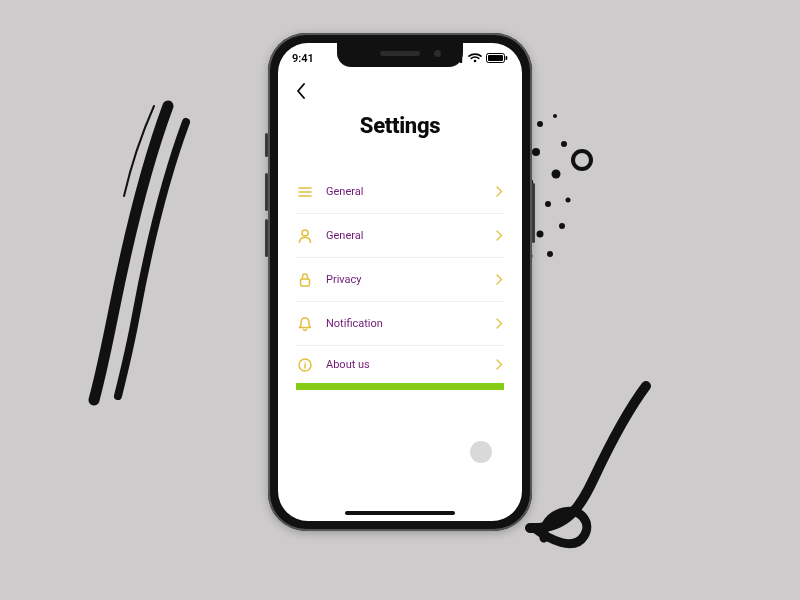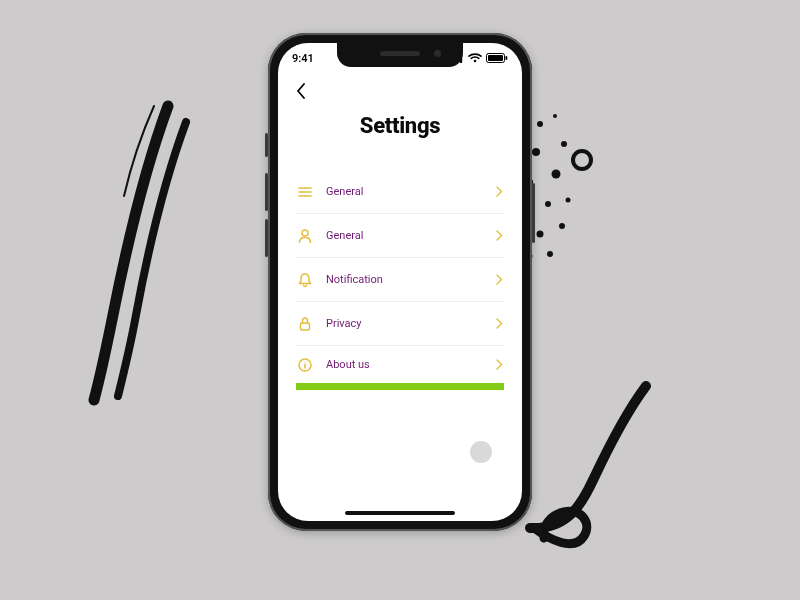--- a/index.html
+++ b/index.html
@@ -277,43 +277,43 @@
             <svg width="7" height="11" viewBox="0 0 7 11">
                 <polyline points="1,1 5.5,5.5 1,10" fill="none" stroke="currentColor" stroke-width="1.4" stroke-linecap="round" stroke-linejoin="round"></polyline>
               </svg>
           </span>
         </div>
 
         <div class="item">
           <span class="icon">
             <svg width="16" height="16" viewBox="0 0 16 16">
                 <g fill="none" stroke="currentColor" stroke-width="1.5" stroke-linecap="round" stroke-linejoin="round">
+                  <rect x="3.5" y="7" width="9" height="7" rx="1.5"></rect>
+                  <path d="M5.5 7 L 5.5 5 C 5.5 3.3, 6.6 2, 8 2 C 9.4 2, 10.5 3.3, 10.5 5 L 10.5 7"></path>
+                </g>
+              </svg>
+          </span>
+          <span class="label">Privacy</span>
+          <span class="chev">
+            <svg width="7" height="11" viewBox="0 0 7 11">
+                <polyline points="1,1 5.5,5.5 1,10" fill="none" stroke="currentColor" stroke-width="1.4" stroke-linecap="round" stroke-linejoin="round"></polyline>
+              </svg>
+          </span>
+        </div>
+
+        <div class="item">
+          <span class="icon">
+            <svg width="16" height="16" viewBox="0 0 16 16">
+                <g fill="none" stroke="currentColor" stroke-width="1.5" stroke-linecap="round" stroke-linejoin="round">
                   <path d="M8 2 C 10.5 2, 12 4, 12 7 L 12 9 L 13.5 11.5 L 2.5 11.5 L 4 9 L 4 7 C 4 4, 5.5 2, 8 2 Z"></path>
                   <path d="M6.3 13.2 C 6.6 14, 7.2 14.5, 8 14.5 C 8.8 14.5, 9.4 14, 9.7 13.2"></path>
                 </g>
               </svg>
           </span>
           <span class="label">Notification</span>
-          <span class="chev">
-            <svg width="7" height="11" viewBox="0 0 7 11">
-                <polyline points="1,1 5.5,5.5 1,10" fill="none" stroke="currentColor" stroke-width="1.4" stroke-linecap="round" stroke-linejoin="round"></polyline>
-              </svg>
-          </span>
-        </div>
-
-        <div class="item">
-          <span class="icon">
-            <svg width="16" height="16" viewBox="0 0 16 16">
-                <g fill="none" stroke="currentColor" stroke-width="1.5" stroke-linecap="round" stroke-linejoin="round">
-                  <rect x="3.5" y="7" width="9" height="7" rx="1.5"></rect>
-                  <path d="M5.5 7 L 5.5 5 C 5.5 3.3, 6.6 2, 8 2 C 9.4 2, 10.5 3.3, 10.5 5 L 10.5 7"></path>
-                </g>
-              </svg>
-          </span>
-          <span class="label">Privacy</span>
           <span class="chev">
             <svg width="7" height="11" viewBox="0 0 7 11">
                 <polyline points="1,1 5.5,5.5 1,10" fill="none" stroke="currentColor" stroke-width="1.4" stroke-linecap="round" stroke-linejoin="round"></polyline>
               </svg>
           </span>
         </div>
 
 
         <div class="item">
           <span class="icon">

